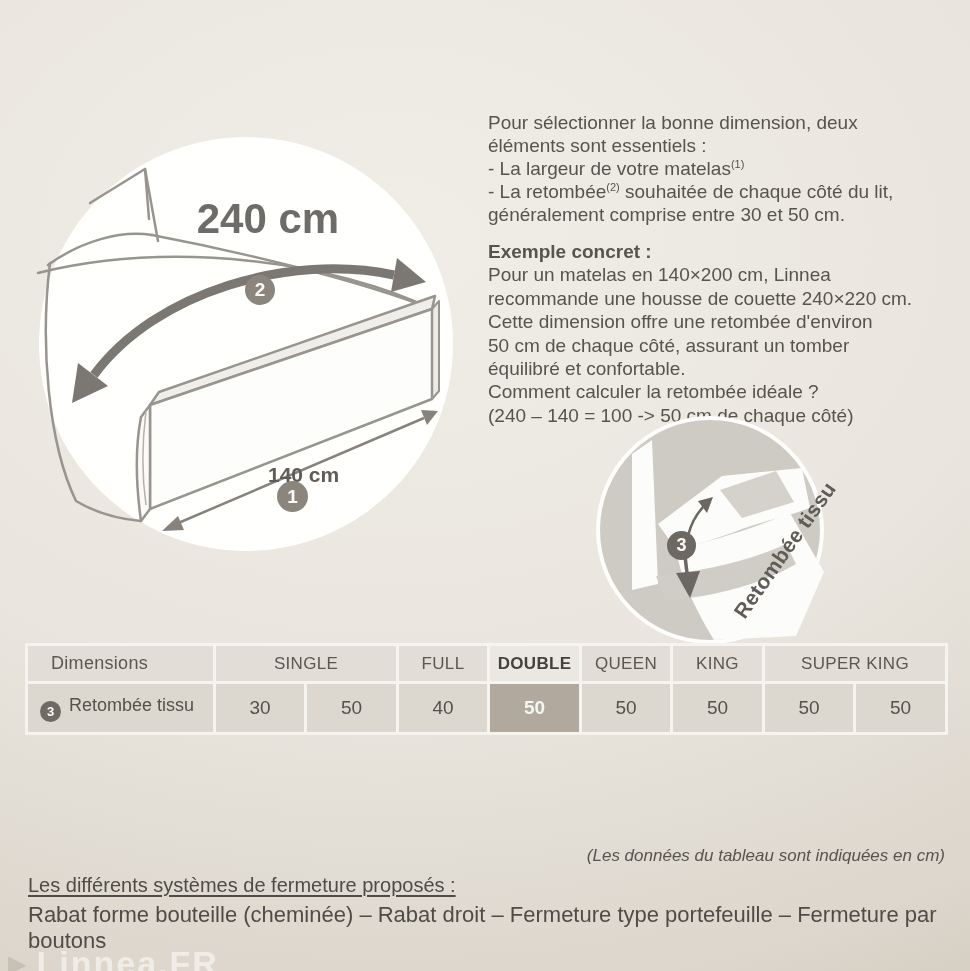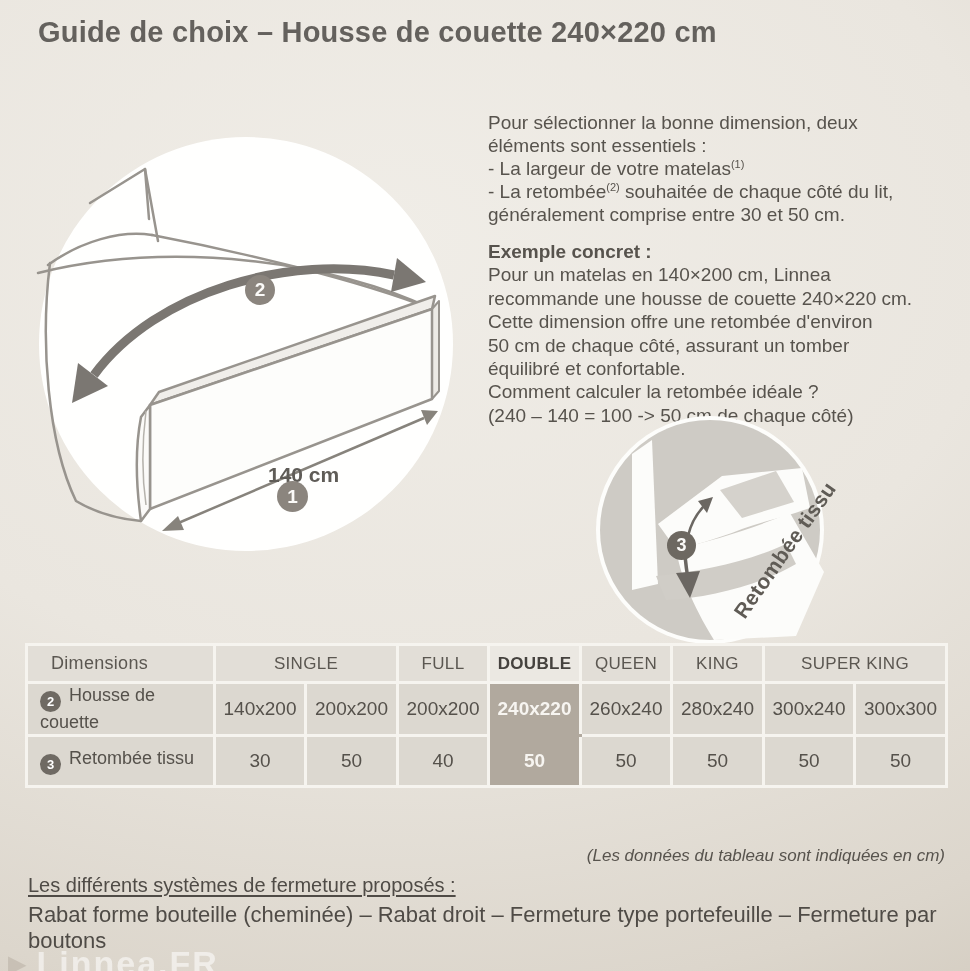--- a/index.html
+++ b/index.html
@@ -49,21 +49,20 @@
 
   .watermark{position:absolute;left:8px;top:944px;font-size:34px;font-weight:bold;
     color:rgba(255,255,255,.55);letter-spacing:2px;display:flex;align-items:center;}
   .watermark .tri{color:rgba(186,178,166,.6);font-size:24px;margin-right:8px;}
 </style>
 </head>
 <body>
 
 <div class="page">
 
-  <div class="title">Guide de choix – Housse de couette 240×220 cm</div>
 
   <p class="intro"><span>Pour sélectionner la bonne dimension, deux
 éléments sont essentiels :
 </span><span>- La largeur de votre matelas</span><sup>(1)</sup><span>
 - La retombée</span><sup>(2)</sup><span> souhaitée de chaque côté du lit,
 généralement comprise entre 30 et 50 cm.</span></p>
 
   <p class="example"><span class="hd">Exemple concret :</span><span>
 Pour un matelas en 140×200 cm, Linnea
 recommande une housse de couette 240×220 cm.
@@ -89,20 +88,21 @@
       <polygon points="114,272 396,176 396,266 114,376" fill="#fdfdfb" stroke="#98948e" stroke-width="2.5" stroke-linejoin="round"></polygon>
       <path d="M114,272 L105,284 C99,315 100,352 105,388 L114,376 Z" fill="#fbfaf8" stroke="#98948e" stroke-width="2.5" stroke-linejoin="round"></path>
       <path d="M110,278 C106,310 106,344 110,372" stroke="#b5b2ac" stroke-width="1.5" fill="none"></path>
       <path d="M58,242 C120,158 255,120 358,142" stroke="#7b7772" stroke-width="9" fill="none"></path>
       <polygon points="36,270 42,230 72,253" fill="#7b7772"></polygon>
       <polygon points="390,149 355,159 361,125" fill="#7b7772"></polygon>
       <path d="M140,391 L388,285" stroke="#87837c" stroke-width="2.5" fill="none"></path>
       <polygon points="126,398 142,383 148,397" fill="#87837c"></polygon>
       <polygon points="402,278 385,277 391,292" fill="#87837c"></polygon>
     </svg>
+    <div class="label-240">240 cm</div>
     <span class="badge badge-2">2</span>
     <div class="label-140">140 cm</div>
     <span class="badge badge-1">1</span>
   </div>
 
   <div class="small-circle">
     <svg width="236" height="236" viewBox="0 0 236 236">
       <circle cx="118" cy="118" r="114" fill="#fdfdfb"></circle>
       <circle cx="118" cy="118" r="110" fill="#cecbc5"></circle>
       <polygon points="40,178 40,42 60,28 66,172" fill="#fcfcfa"></polygon>
@@ -137,31 +137,20 @@
         <th colspan="2">SINGLE</th>
         <th>FULL</th>
         <th class="dbl">DOUBLE</th>
         <th>QUEEN</th>
         <th>KING</th>
         <th colspan="2">SUPER KING</th>
       </tr>
     </thead>
     <tbody>
       <tr>
-        <td class="label"><span class="tbadge">2</span><span>Housse de couette</span></td>
-        <td>140x200</td>
-        <td>200x200</td>
-        <td>200x200</td>
-        <td class="hl hl-bold">240x220</td>
-        <td>260x240</td>
-        <td>280x240</td>
-        <td>300x240</td>
-        <td>300x300</td>
-      </tr>
-      <tr>
         <td class="label"><span class="tbadge">3</span><span>Retombée tissu</span></td>
         <td>30</td>
         <td>50</td>
         <td>40</td>
         <td class="hl hl-last hl-bold">50</td>
         <td>50</td>
         <td>50</td>
         <td>50</td>
         <td>50</td>
       </tr>

